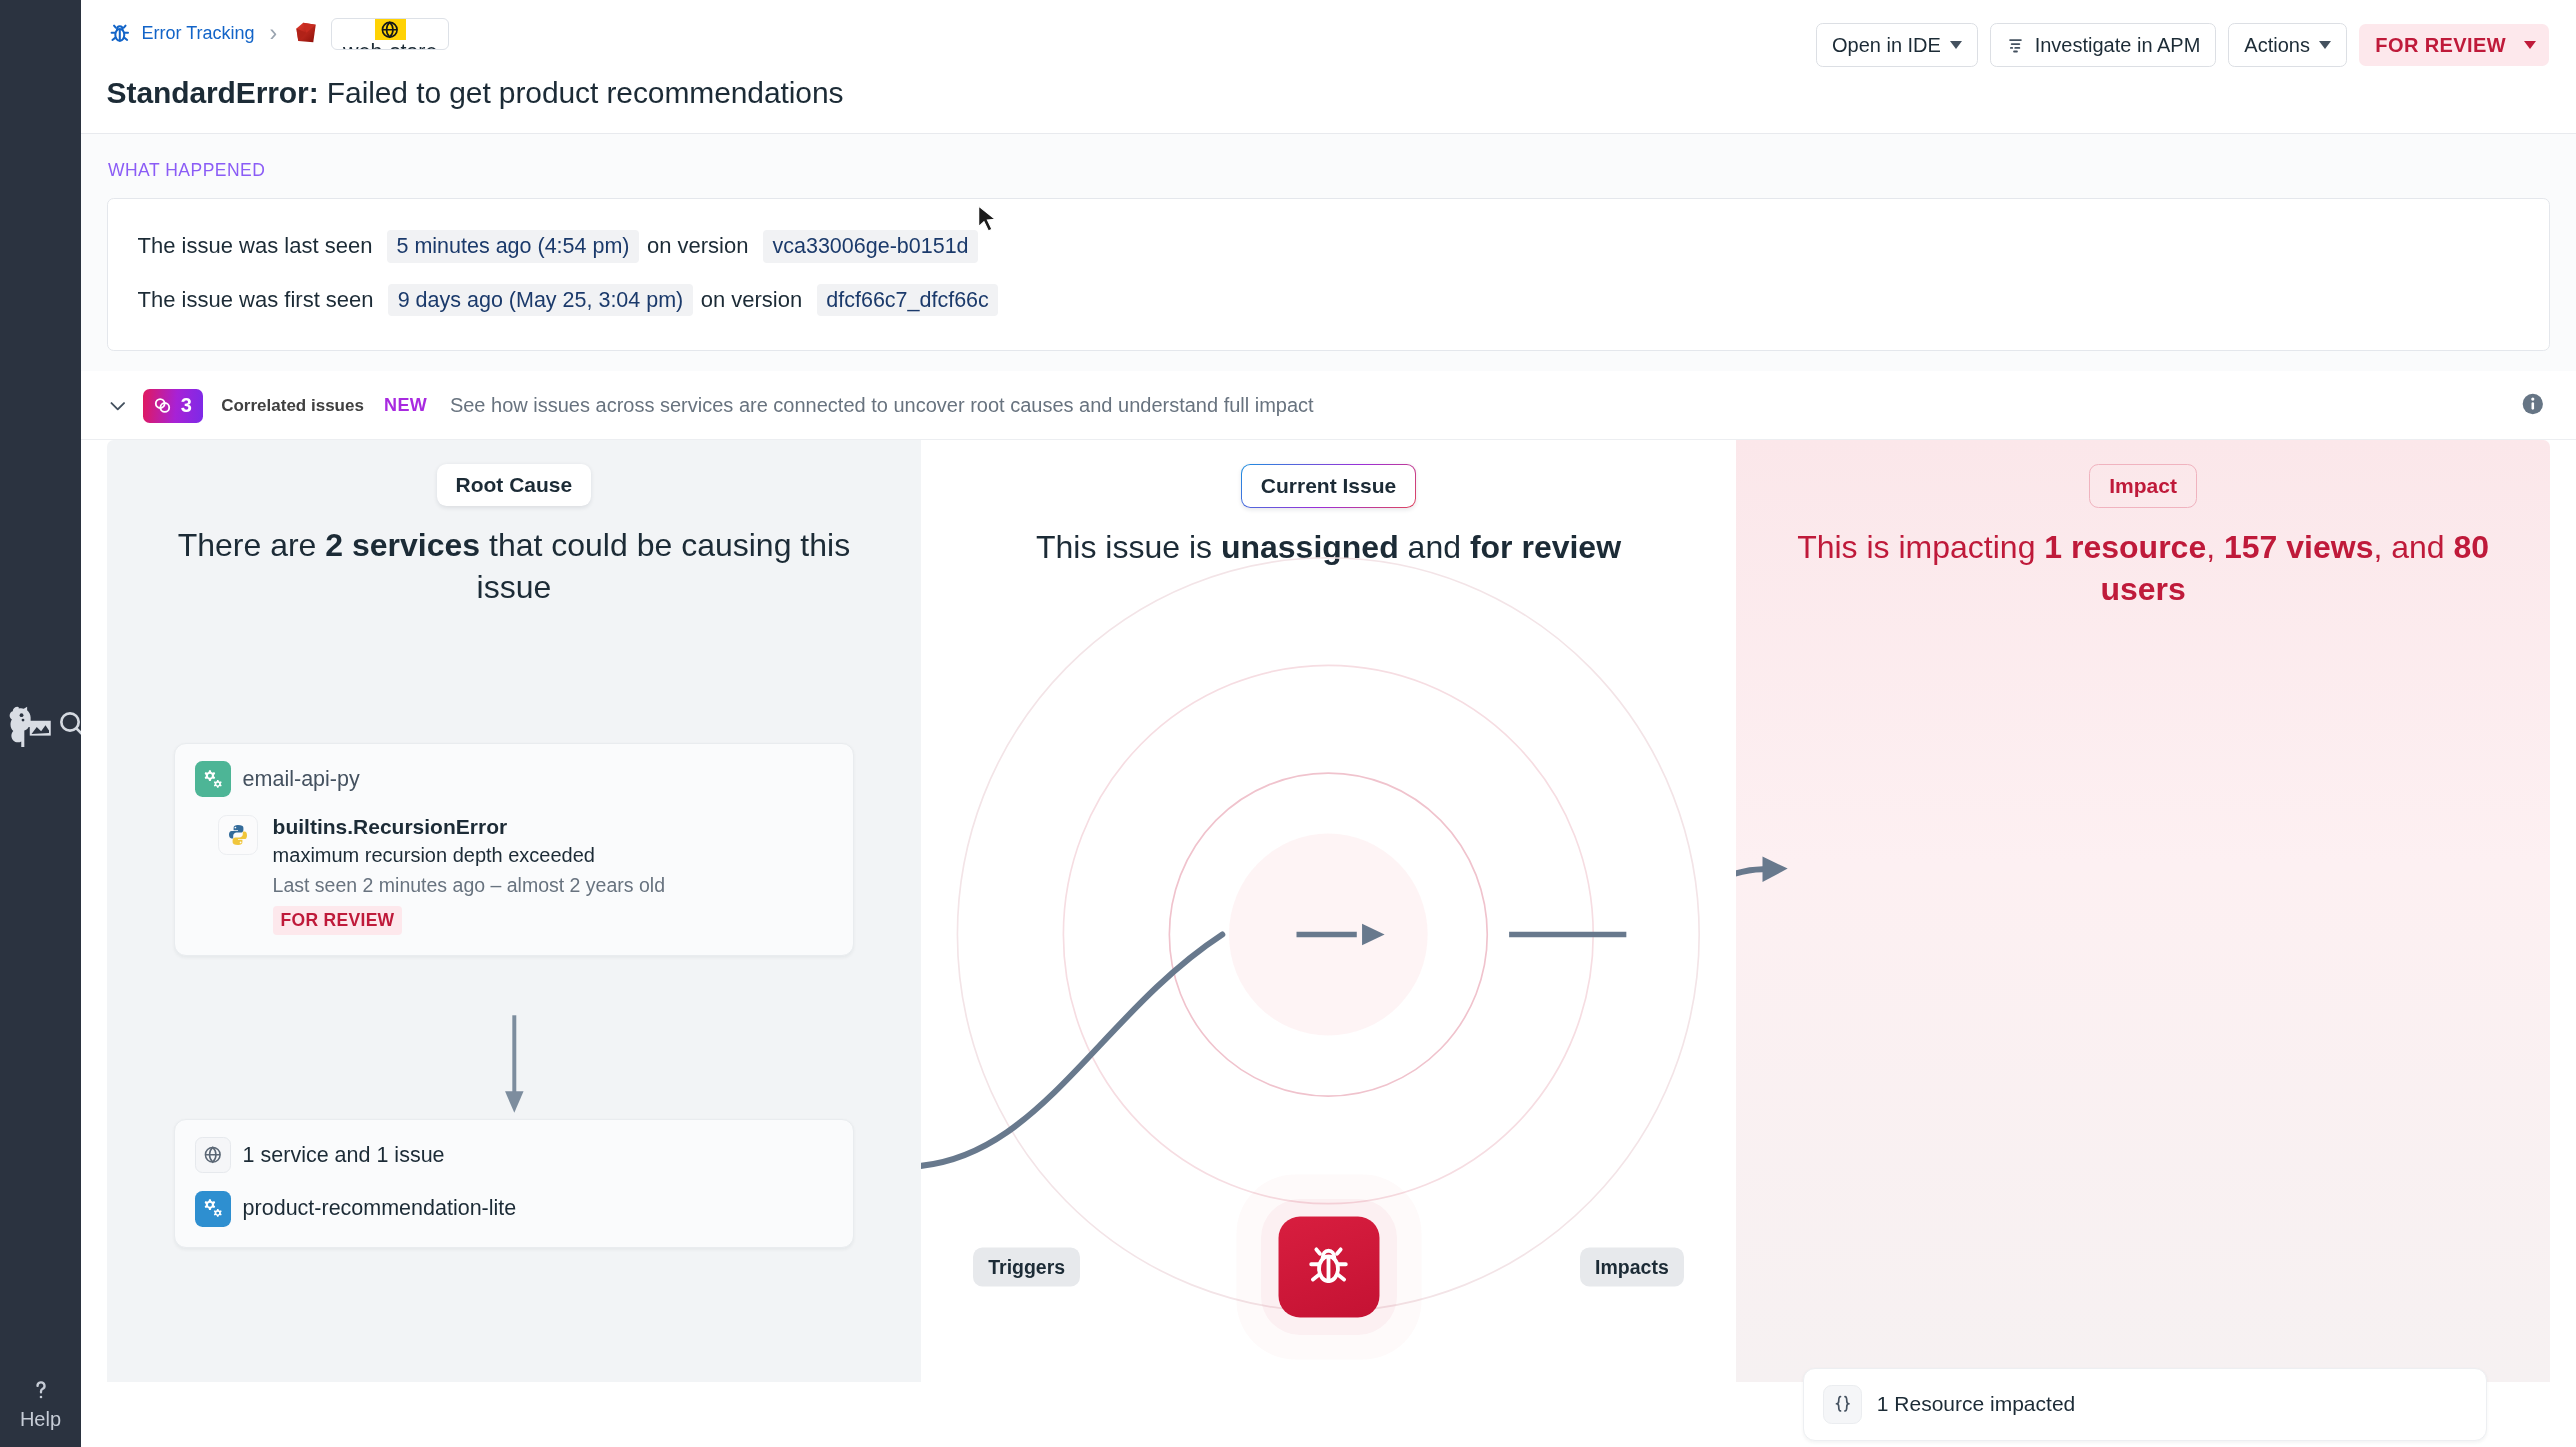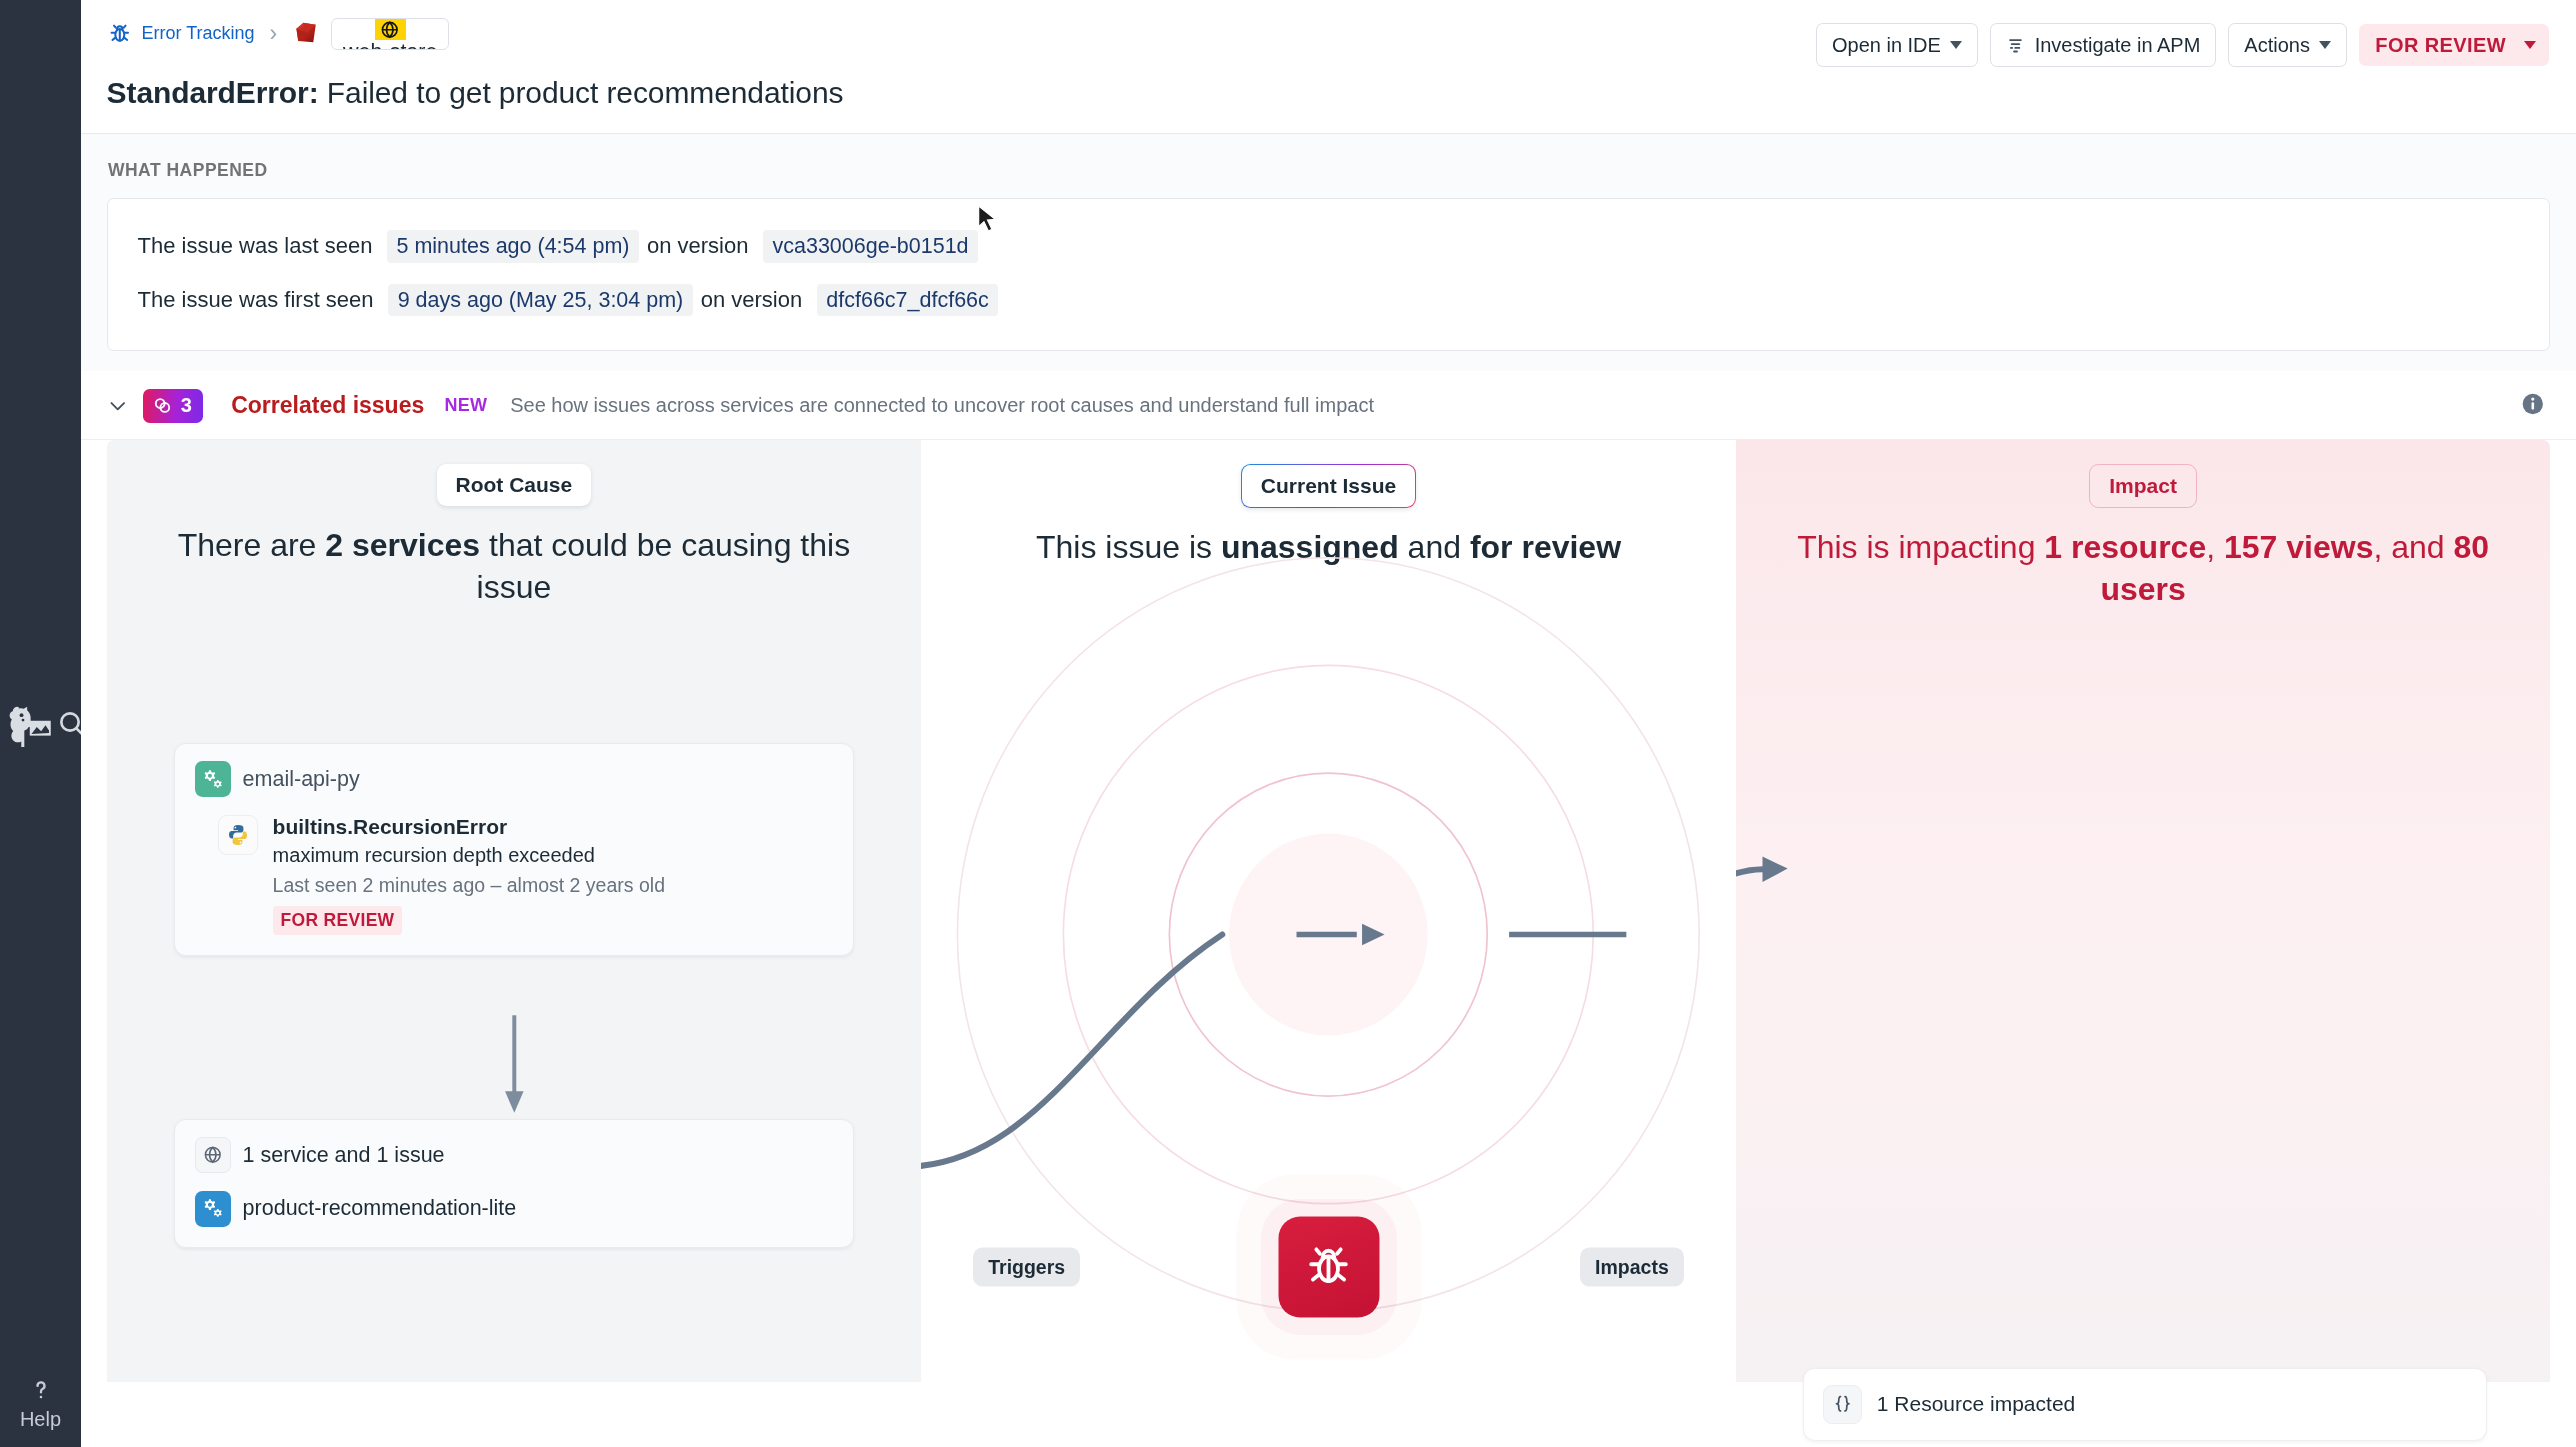--- a/index.html
+++ b/index.html
@@ -77,21 +77,21 @@
   .tb-caret { width: 0; height: 0; border-left: 6.7px solid transparent; border-right: 6.7px solid transparent; border-top: 8px solid #44515f; }
   .tb-review {
     height: 42px; border-radius: 6.7px; background: #fde8ec;
     display: flex; align-items: center; gap: 17.5px; padding: 0 13.5px 0 16px;
     font-size: 20px; font-weight: 700; color: #bf1a3a; letter-spacing: 0.4px; cursor: pointer;
   }
   .tb-review .tb-caret { border-top-color: #bf1a3a; }
 
   
   .wh-sect { background: #fafbfc; border-top: 1.3px solid #e8eaee; padding: 0 25.6px; }
-  .wh-label { font-size: 17.5px; font-weight: 700; letter-spacing: 0.5px; color: #737373; padding: 25.6px 0 17.5px 1.3px; }
+  .wh-label { font-size: 17.5px; font-weight: 400; letter-spacing: 0.5px; color: #8b5cf6; padding: 25.6px 0 17.5px 1.3px; }
   .wh-card {
     background: #fff; border: 1.3px solid #e4e7ec; border-radius: 6.7px;
     padding: 20px 30px 23px 30px;
   }
   .wh-line { font-size: 22px; color: #1c2b36; line-height: 1.0; padding: 10.8px 0; display: flex; align-items: center; flex-wrap: wrap; gap: 0; }
   .wh-line span.t { padding: 0 6.7px 0 0; }
   .wh-tag {
     background: #f1f2f4; border-radius: 4px; padding: 5.4px 9.4px; margin: 0 8px;
     color: #1b3a6b; font-size: 21.5px; cursor: pointer;
   }
@@ -102,21 +102,21 @@
     display: flex; align-items: center; gap: 13.5px;
     padding: 17.5px 25.6px 16px 25.6px; position: relative;
     border-bottom: 1.3px solid #eceef1;
   }
   .chev { width: 23px; height: 23px; display:flex; align-items:center; justify-content:center; cursor:pointer; }
   .corr-badge {
     display: inline-flex; align-items: center; gap: 6.7px;
     background: linear-gradient(95deg, #e1195e 0%, #a722d6 55%, #7c2ae8 100%);
     border-radius: 6.7px; padding: 5.4px 10.8px 5.4px 8px; color: #fff; font-size: 20px; font-weight: 700;
   }
-  .corr-title { font-size: 23px; font-weight: 700; color: #b91c1c; margin-left: 15px; }
+  .corr-title { font-size: 17px; font-weight: 700; color: #404040; margin-left: 5px; }
   .corr-new { font-size: 18px; font-weight: 700; color: #a82ae0; letter-spacing: 0.3px; margin-left: 6.7px; }
   .corr-desc { font-size: 20px; color: #68737f; margin-left: 9.4px; }
   .corr-info { position: absolute; right: 30px; top: 50%; transform: translateY(-50%); cursor: pointer; }
 
   
   .panels { position: relative; display: flex; height: 942px; padding: 0 25.6px; }
   .panel { position: relative; flex: 1 1 0; }
   .panel.rootcause { background: #f2f4f6; border-radius: 6.7px 0 0 0; }
   .panel.current { background: #ffffff; }
   .panel.impact {

